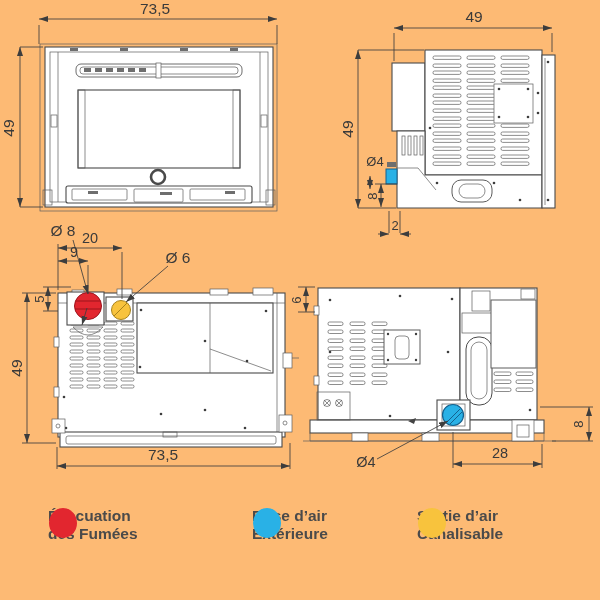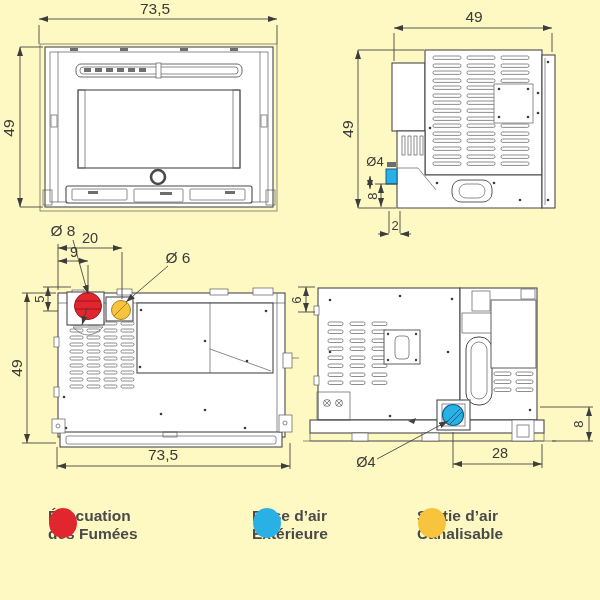--- a/index.html
+++ b/index.html
@@ -1,16 +1,16 @@
 <!DOCTYPE html>
 <html><head>
 <meta charset="utf-8">
 <style>
   html,body { margin:0; padding:0; background:#fff; }
-  .stage { position:relative; width:600px; height:600px; background:#fef9c3; overflow:hidden;
+  .stage { position:relative; width:600px; height:600px; background:#fdba74; overflow:hidden;
            font-family:"Liberation Sans", sans-serif; }
   svg { position:absolute; top:0; left:0; }
   svg text { font-family:"Liberation Sans", sans-serif; }
   .ol   { fill:#fff; stroke:#4a4a4a; stroke-width:1.1; }
   .th   { fill:none; stroke:#5c5c5c; stroke-width:0.7; }
   .thf  { fill:#fff; stroke:#5c5c5c; stroke-width:0.7; }
   .dim  { fill:none; stroke:#3d3d3d; stroke-width:0.85; }
   .slat { fill:#fff; stroke:#5c5c5c; stroke-width:0.7; }
   .dot  { fill:#3d3d3d; }
   .dk   { fill:#6e6e6e; }

